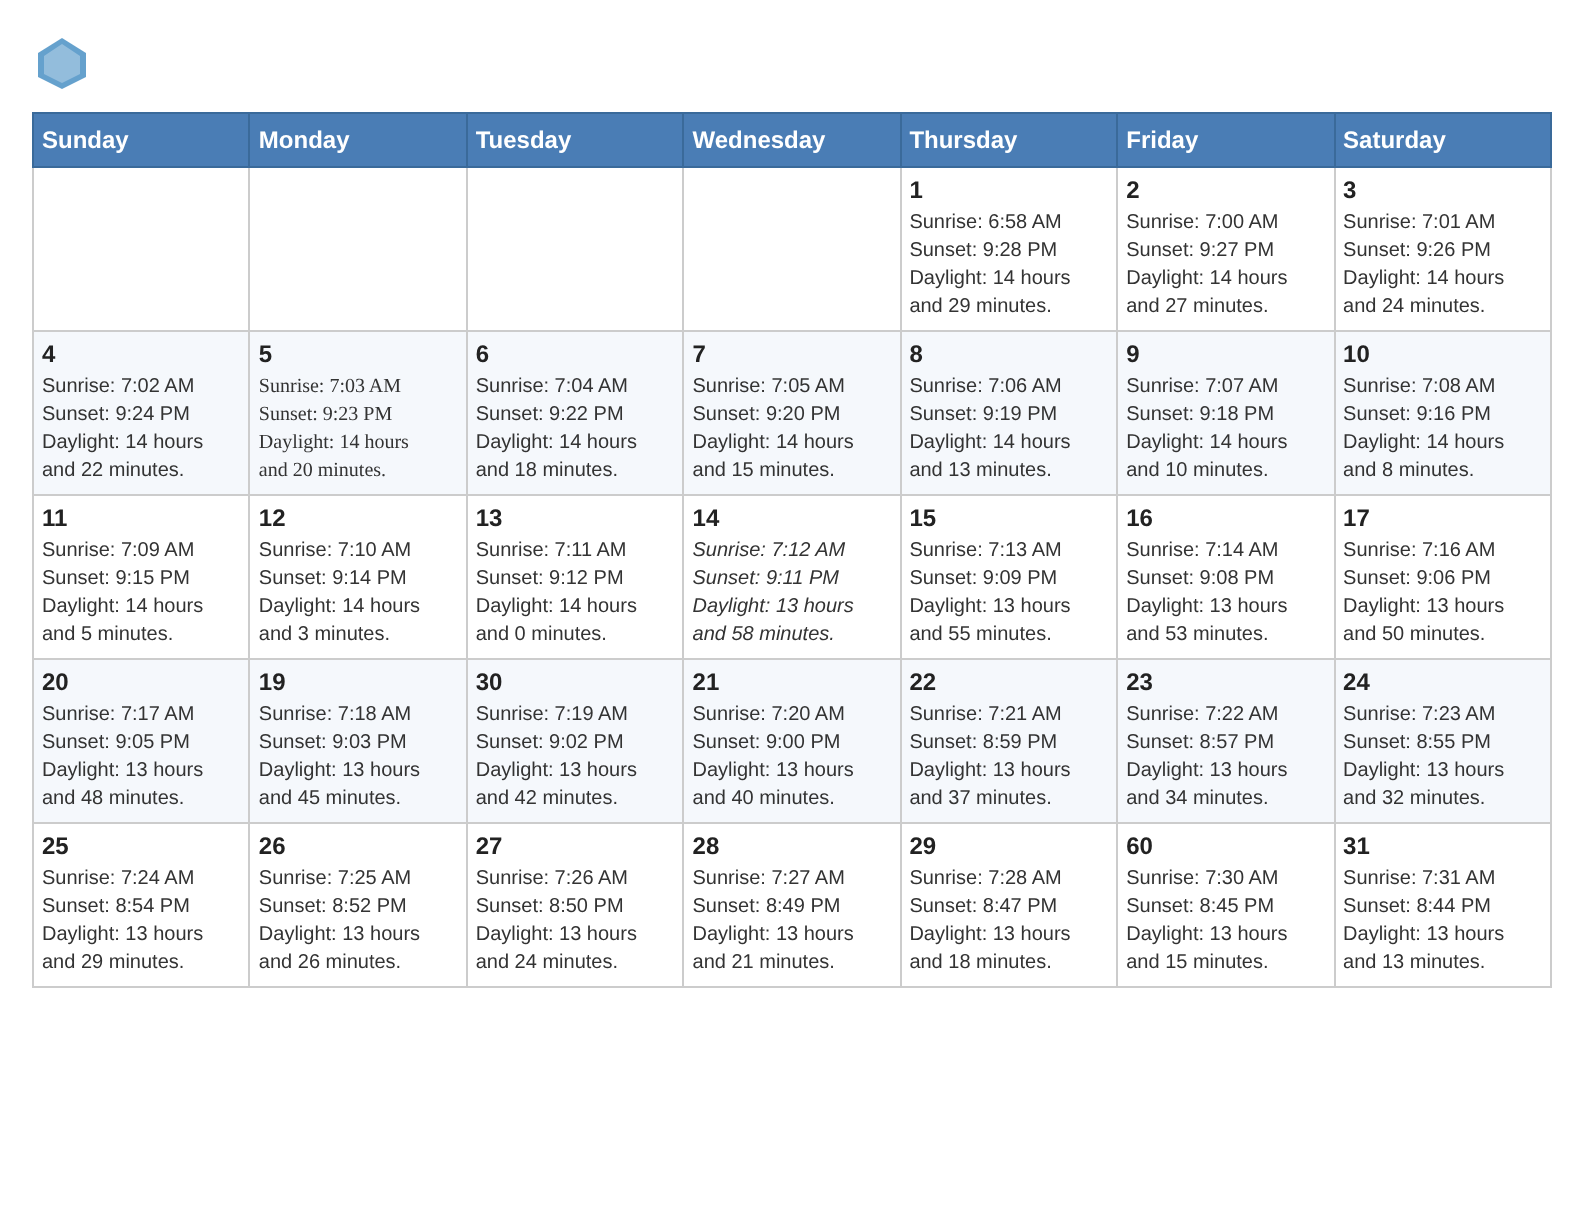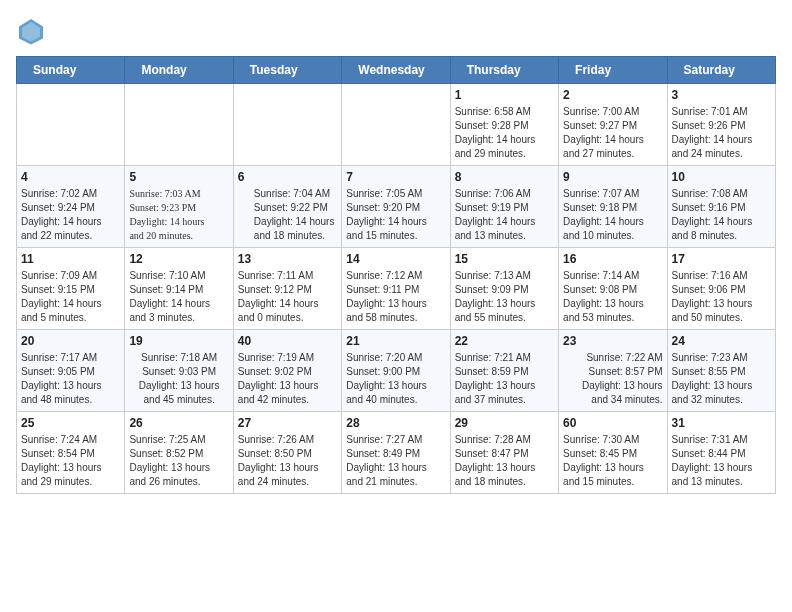--- a/index.html
+++ b/index.html
@@ -43,21 +43,21 @@
       color: #555;
     }
     table {
       width: 100%;
       border-collapse: collapse;
       font-size: 11px;
     }
     thead tr th {
       background: #4a7db5;
       color: #fff;
-      padding: 6px 16px;
+      padding: 6px 4px;
       text-align: left;
       font-size: 12px;
       font-weight: bold;
       border: 1px solid #3a6a9a;
     }
     tbody tr td {
       border: 1px solid #ccc;
       vertical-align: top;
       padding: 4px;
       height: 80px;
@@ -150,21 +150,21 @@
         </td>
         <td>
           <div class="day-num">5</div>
           <div class="day-info" style="white-space: pre-line; font-family: Liberation Serif, serif;">Sunrise: 7:03 AM
 Sunset: 9:23 PM
 Daylight: 14 hours
 and 20 minutes.</div>
         </td>
         <td>
           <div class="day-num">6</div>
-          <div class="day-info" style="white-space: pre-line; margin-left: 16px;">Sunrise: 7:04 AM
+          <div class="day-info" style="white-space: pre-line;">Sunrise: 7:04 AM
 Sunset: 9:22 PM
 Daylight: 14 hours
 and 18 minutes.</div>
         </td>
         <td>
           <div class="day-num">7</div>
           <div class="day-info" style="white-space: pre-line;">Sunrise: 7:05 AM
 Sunset: 9:20 PM
 Daylight: 14 hours
 and 15 minutes.</div>
@@ -208,21 +208,21 @@
         </td>
         <td>
           <div class="day-num">13</div>
           <div class="day-info" style="white-space: pre-line;">Sunrise: 7:11 AM
 Sunset: 9:12 PM
 Daylight: 14 hours
 and 0 minutes.</div>
         </td>
         <td>
           <div class="day-num">14</div>
-          <div class="day-info" style="white-space: pre-line;">Sunrise: 7:12 AM
+          <div class="day-info" style="white-space: pre-line; font-style: italic;">Sunrise: 7:12 AM
 Sunset: 9:11 PM
 Daylight: 13 hours
 and 58 minutes.</div>
         </td>
         <td>
           <div class="day-num">15</div>
           <div class="day-info" style="white-space: pre-line;">Sunrise: 7:13 AM
 Sunset: 9:09 PM
 Daylight: 13 hours
 and 55 minutes.</div>
@@ -245,27 +245,27 @@
       <tr>
         <td>
           <div class="day-num">20</div>
           <div class="day-info" style="white-space: pre-line;">Sunrise: 7:17 AM
 Sunset: 9:05 PM
 Daylight: 13 hours
 and 48 minutes.</div>
         </td>
         <td>
           <div class="day-num">19</div>
-          <div class="day-info" style="white-space: pre-line; text-align: center;">Sunrise: 7:18 AM
+          <div class="day-info" style="white-space: pre-line;">Sunrise: 7:18 AM
 Sunset: 9:03 PM
 Daylight: 13 hours
 and 45 minutes.</div>
         </td>
         <td>
-          <div class="day-num">40</div>
+          <div class="day-num">30</div>
           <div class="day-info" style="white-space: pre-line;">Sunrise: 7:19 AM
 Sunset: 9:02 PM
 Daylight: 13 hours
 and 42 minutes.</div>
         </td>
         <td>
           <div class="day-num">21</div>
           <div class="day-info" style="white-space: pre-line;">Sunrise: 7:20 AM
 Sunset: 9:00 PM
 Daylight: 13 hours
@@ -273,21 +273,21 @@
         </td>
         <td>
           <div class="day-num">22</div>
           <div class="day-info" style="white-space: pre-line;">Sunrise: 7:21 AM
 Sunset: 8:59 PM
 Daylight: 13 hours
 and 37 minutes.</div>
         </td>
         <td>
           <div class="day-num">23</div>
-          <div class="day-info" style="white-space: pre-line; text-align: right;">Sunrise: 7:22 AM
+          <div class="day-info" style="white-space: pre-line;">Sunrise: 7:22 AM
 Sunset: 8:57 PM
 Daylight: 13 hours
 and 34 minutes.</div>
         </td>
         <td>
           <div class="day-num">24</div>
           <div class="day-info" style="white-space: pre-line;">Sunrise: 7:23 AM
 Sunset: 8:55 PM
 Daylight: 13 hours
 and 32 minutes.</div>

